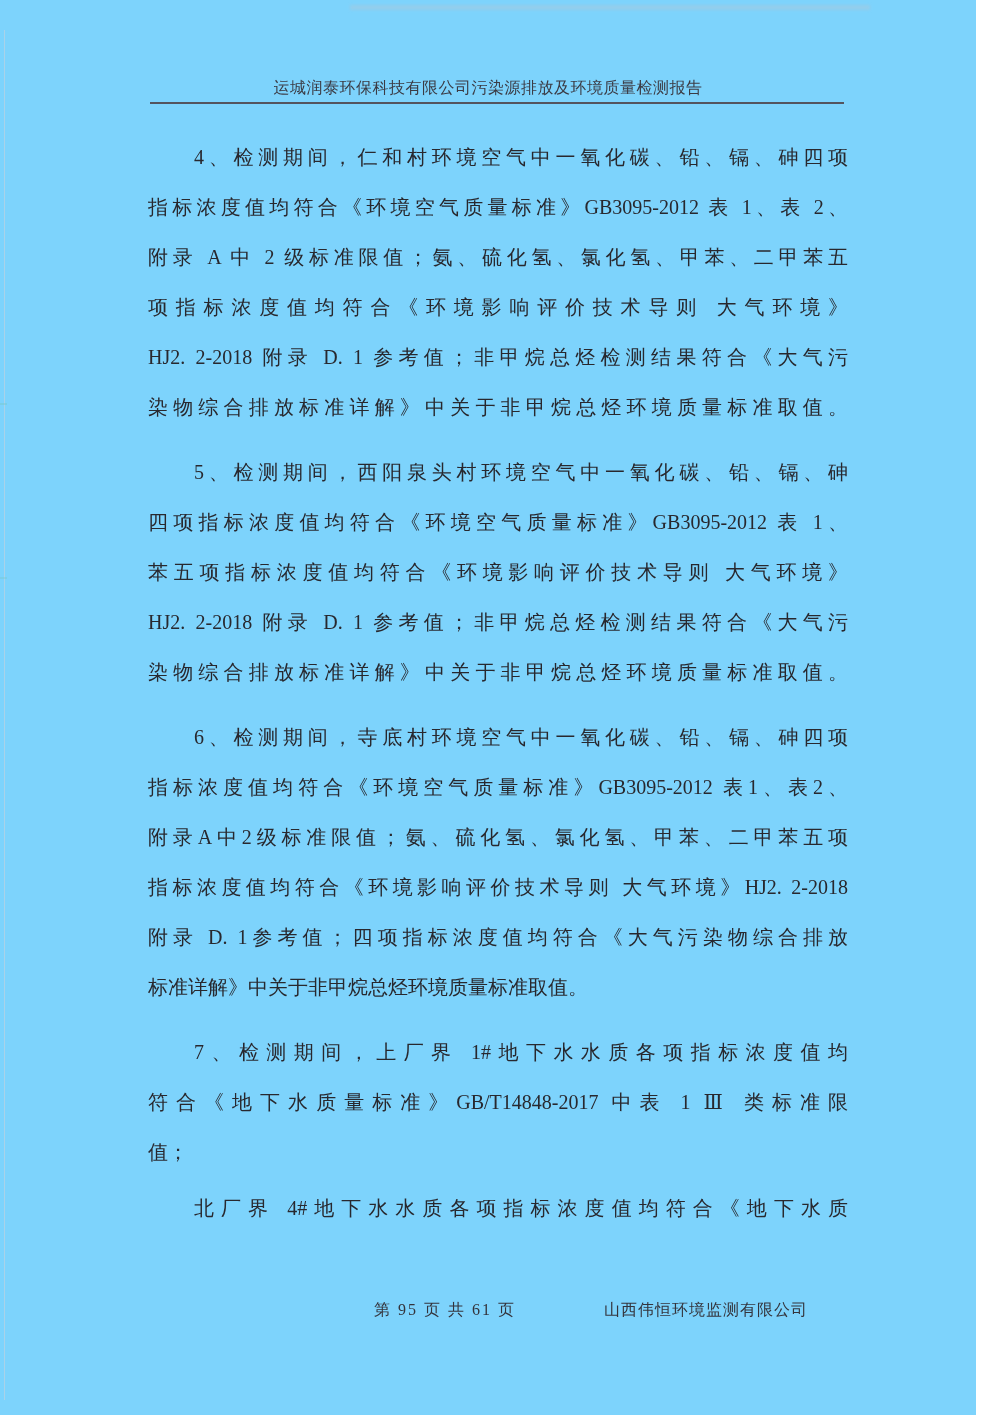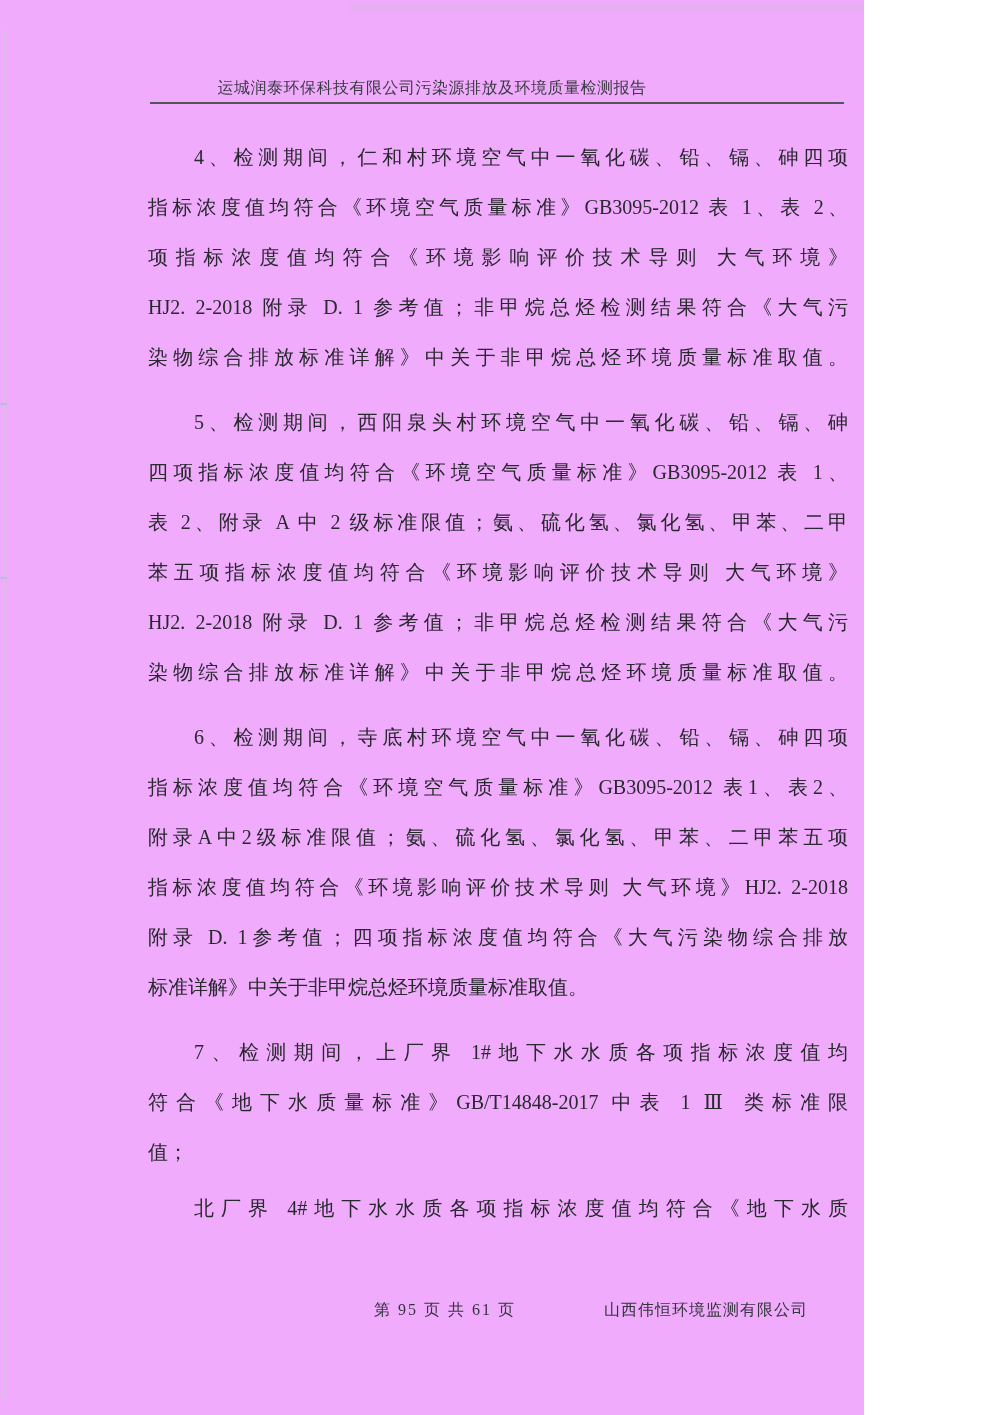--- a/index.html
+++ b/index.html
@@ -2,23 +2,23 @@
 <html><head>
 <meta charset="utf-8">
 <style>
   html, body {
     margin: 0;
     padding: 0;
     background: #ffffff;
   }
   .page {
     position: relative;
-    width: 864px;
+    width: 976px;
     height: 1415px;
-    background: #f0abfc;
+    background: #7dd3fc;
     overflow: hidden;
     font-family: "Liberation Serif", "DejaVu Serif", serif;
     color: #26262c;
   }
   
   .doc-header {
     position: absolute;
     top: 78px;
     left: 0;
     width: 100%;
@@ -99,29 +99,29 @@
   <div class="artifact artifact-tick-2"></div>
 
   <div class="doc-header">运城润泰环保科技有限公司污染源排放及环境质量检测报告</div>
   <div class="doc-header-rule"></div>
 
   <div class="doc-body">
 
     <div class="para">
       <div class="line indent">4、检测期间，仁和村环境空气中一氧化碳、铅、镉、砷四项</div>
       <div class="line">指标浓度值均符合《环境空气质量标准》GB3095-2012 表 1、表 2、</div>
+      <div class="line">附录 A 中 2 级标准限值；氨、硫化氢、氯化氢、甲苯、二甲苯五</div>
       <div class="line">项指标浓度值均符合《环境影响评价技术导则  大气环境》</div>
       <div class="line">HJ2. 2-2018 附录 D. 1 参考值；非甲烷总烃检测结果符合《大气污</div>
       <div class="line">染物综合排放标准详解》中关于非甲烷总烃环境质量标准取值。</div>
     </div>
 
     <div class="para">
       <div class="line indent">5、检测期间，西阳泉头村环境空气中一氧化碳、铅、镉、砷</div>
       <div class="line">四项指标浓度值均符合《环境空气质量标准》GB3095-2012 表 1、</div>
-      <div class="line">表 2、附录 A 中 2 级标准限值；氨、硫化氢、氯化氢、甲苯、二甲</div>
       <div class="line">苯五项指标浓度值均符合《环境影响评价技术导则 大气环境》</div>
       <div class="line">HJ2. 2-2018 附录 D. 1 参考值；非甲烷总烃检测结果符合《大气污</div>
       <div class="line">染物综合排放标准详解》中关于非甲烷总烃环境质量标准取值。</div>
     </div>
 
     <div class="para">
       <div class="line indent">6、检测期间，寺底村环境空气中一氧化碳、铅、镉、砷四项</div>
       <div class="line">指标浓度值均符合《环境空气质量标准》GB3095-2012 表1、表2、</div>
       <div class="line">附录A中2级标准限值；氨、硫化氢、氯化氢、甲苯、二甲苯五项</div>
       <div class="line">指标浓度值均符合《环境影响评价技术导则 大气环境》HJ2. 2-2018</div>

